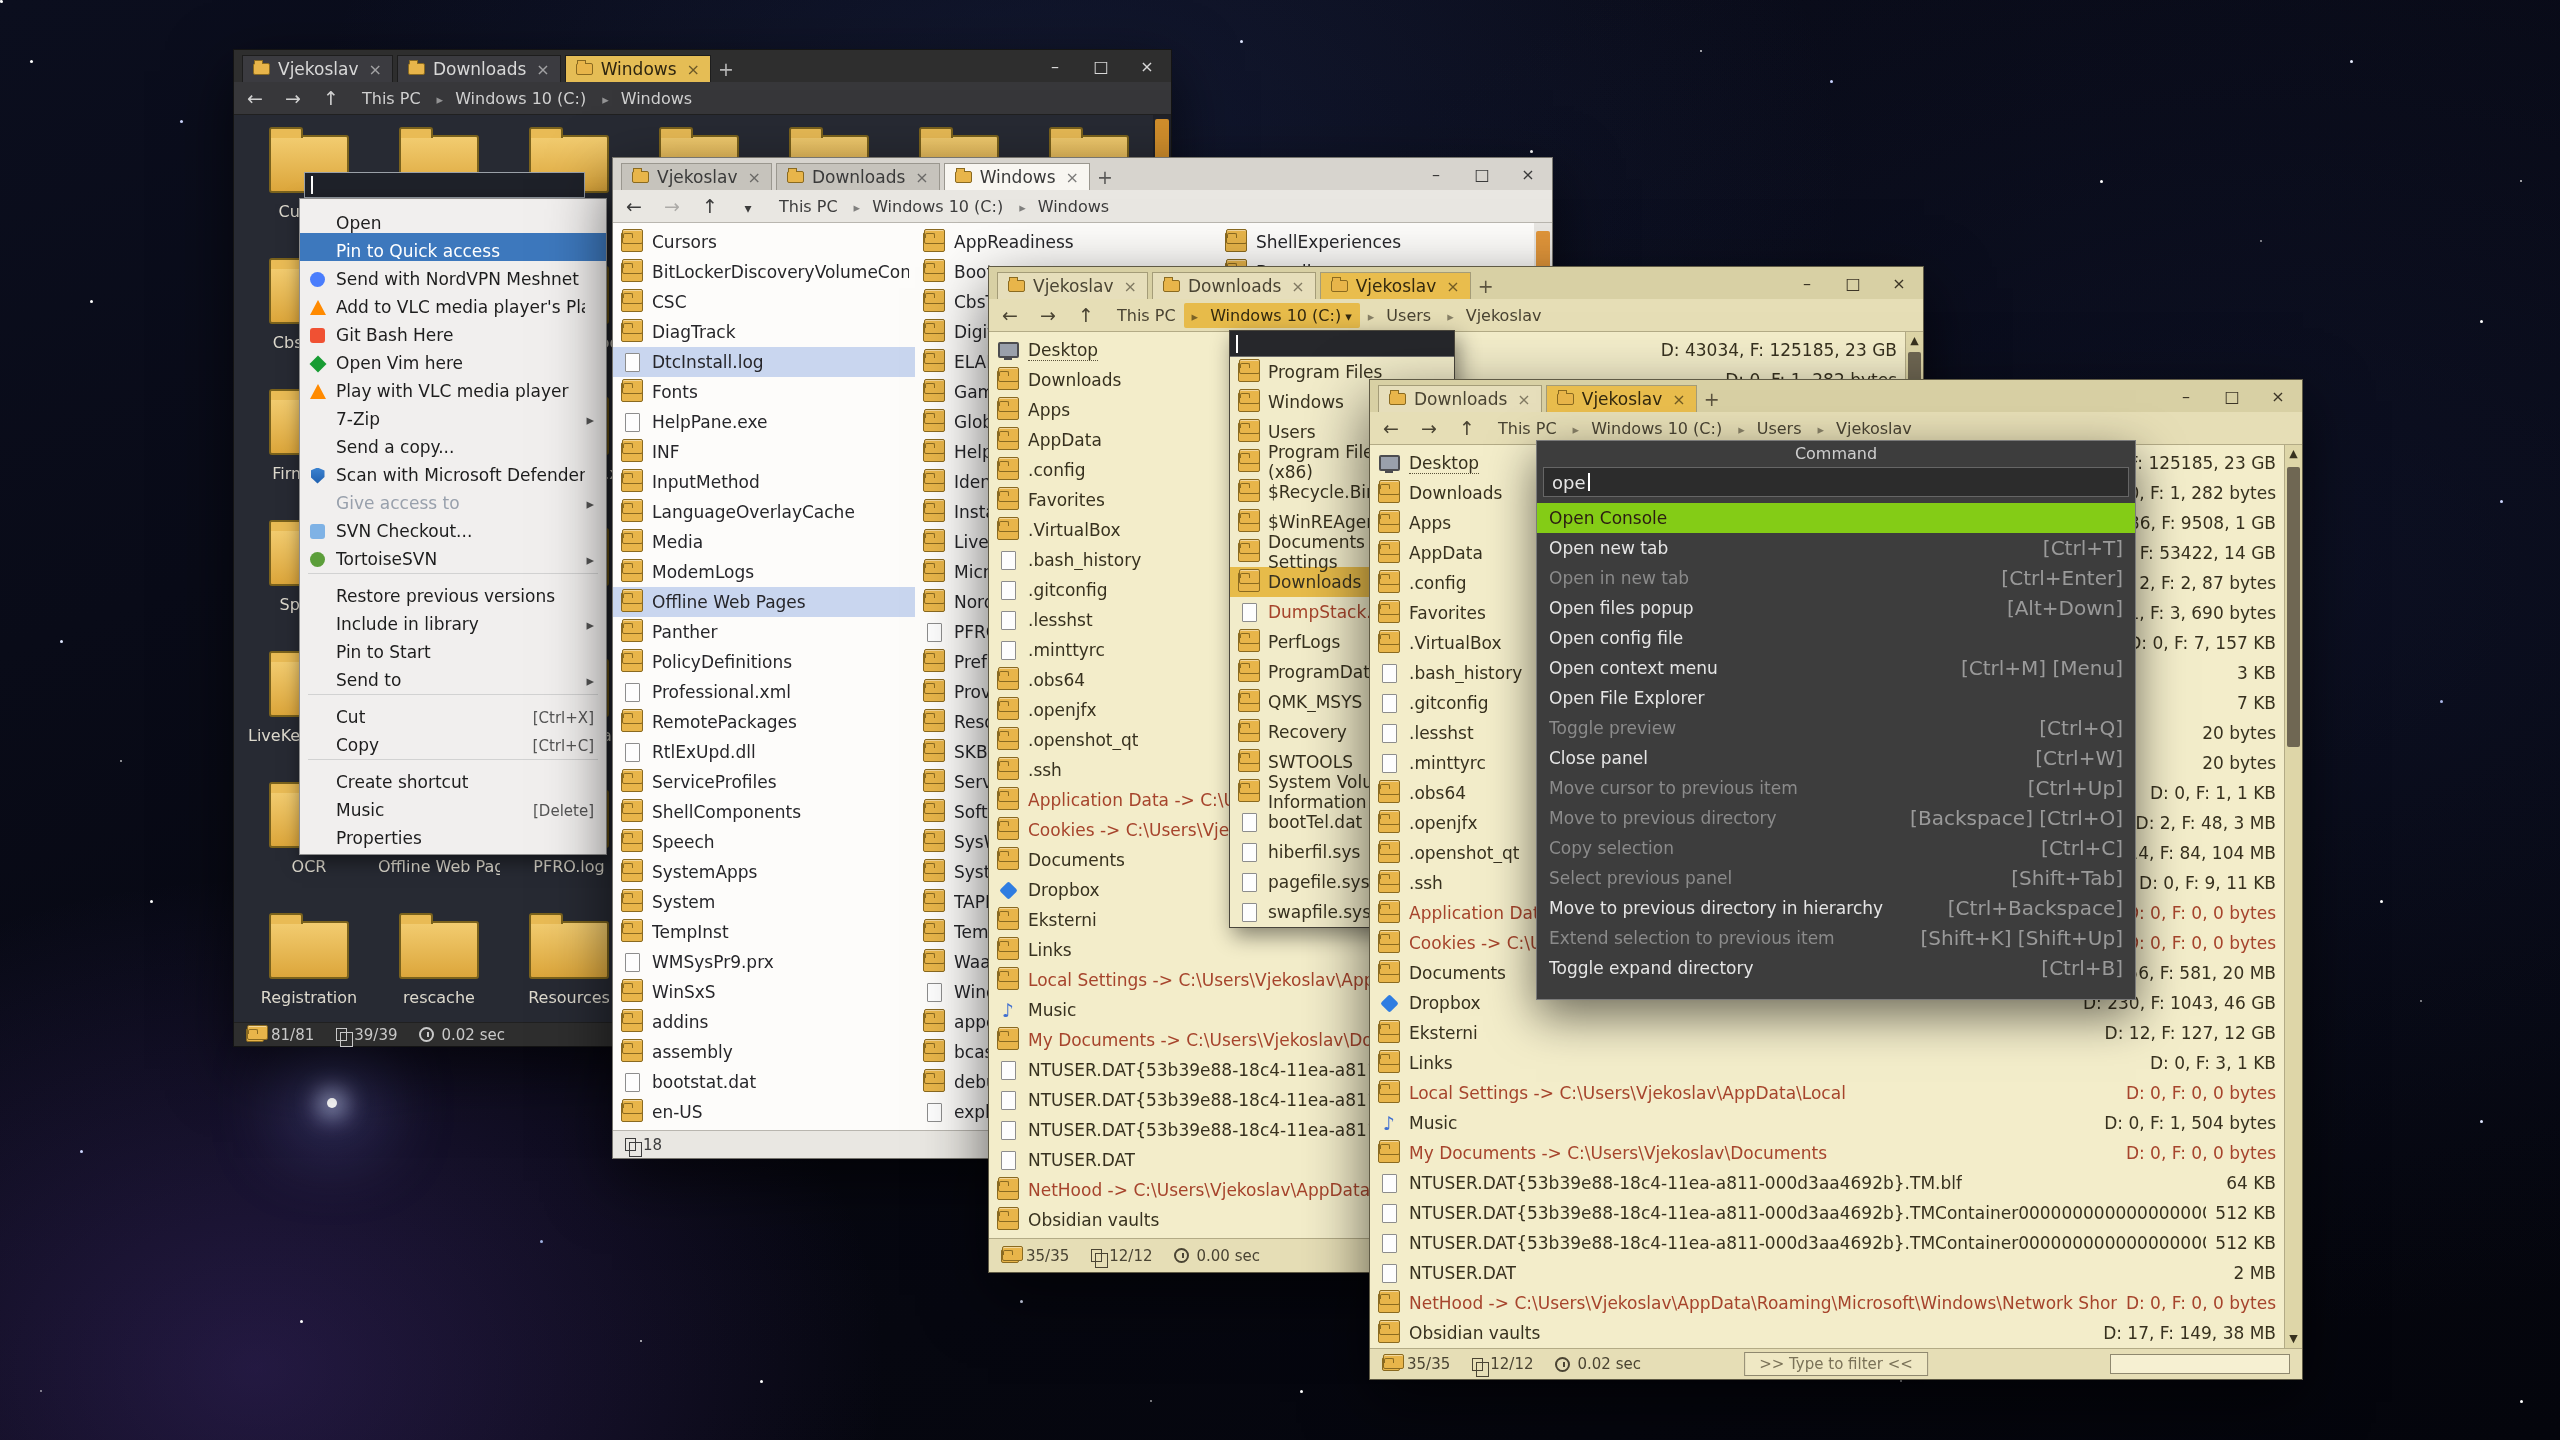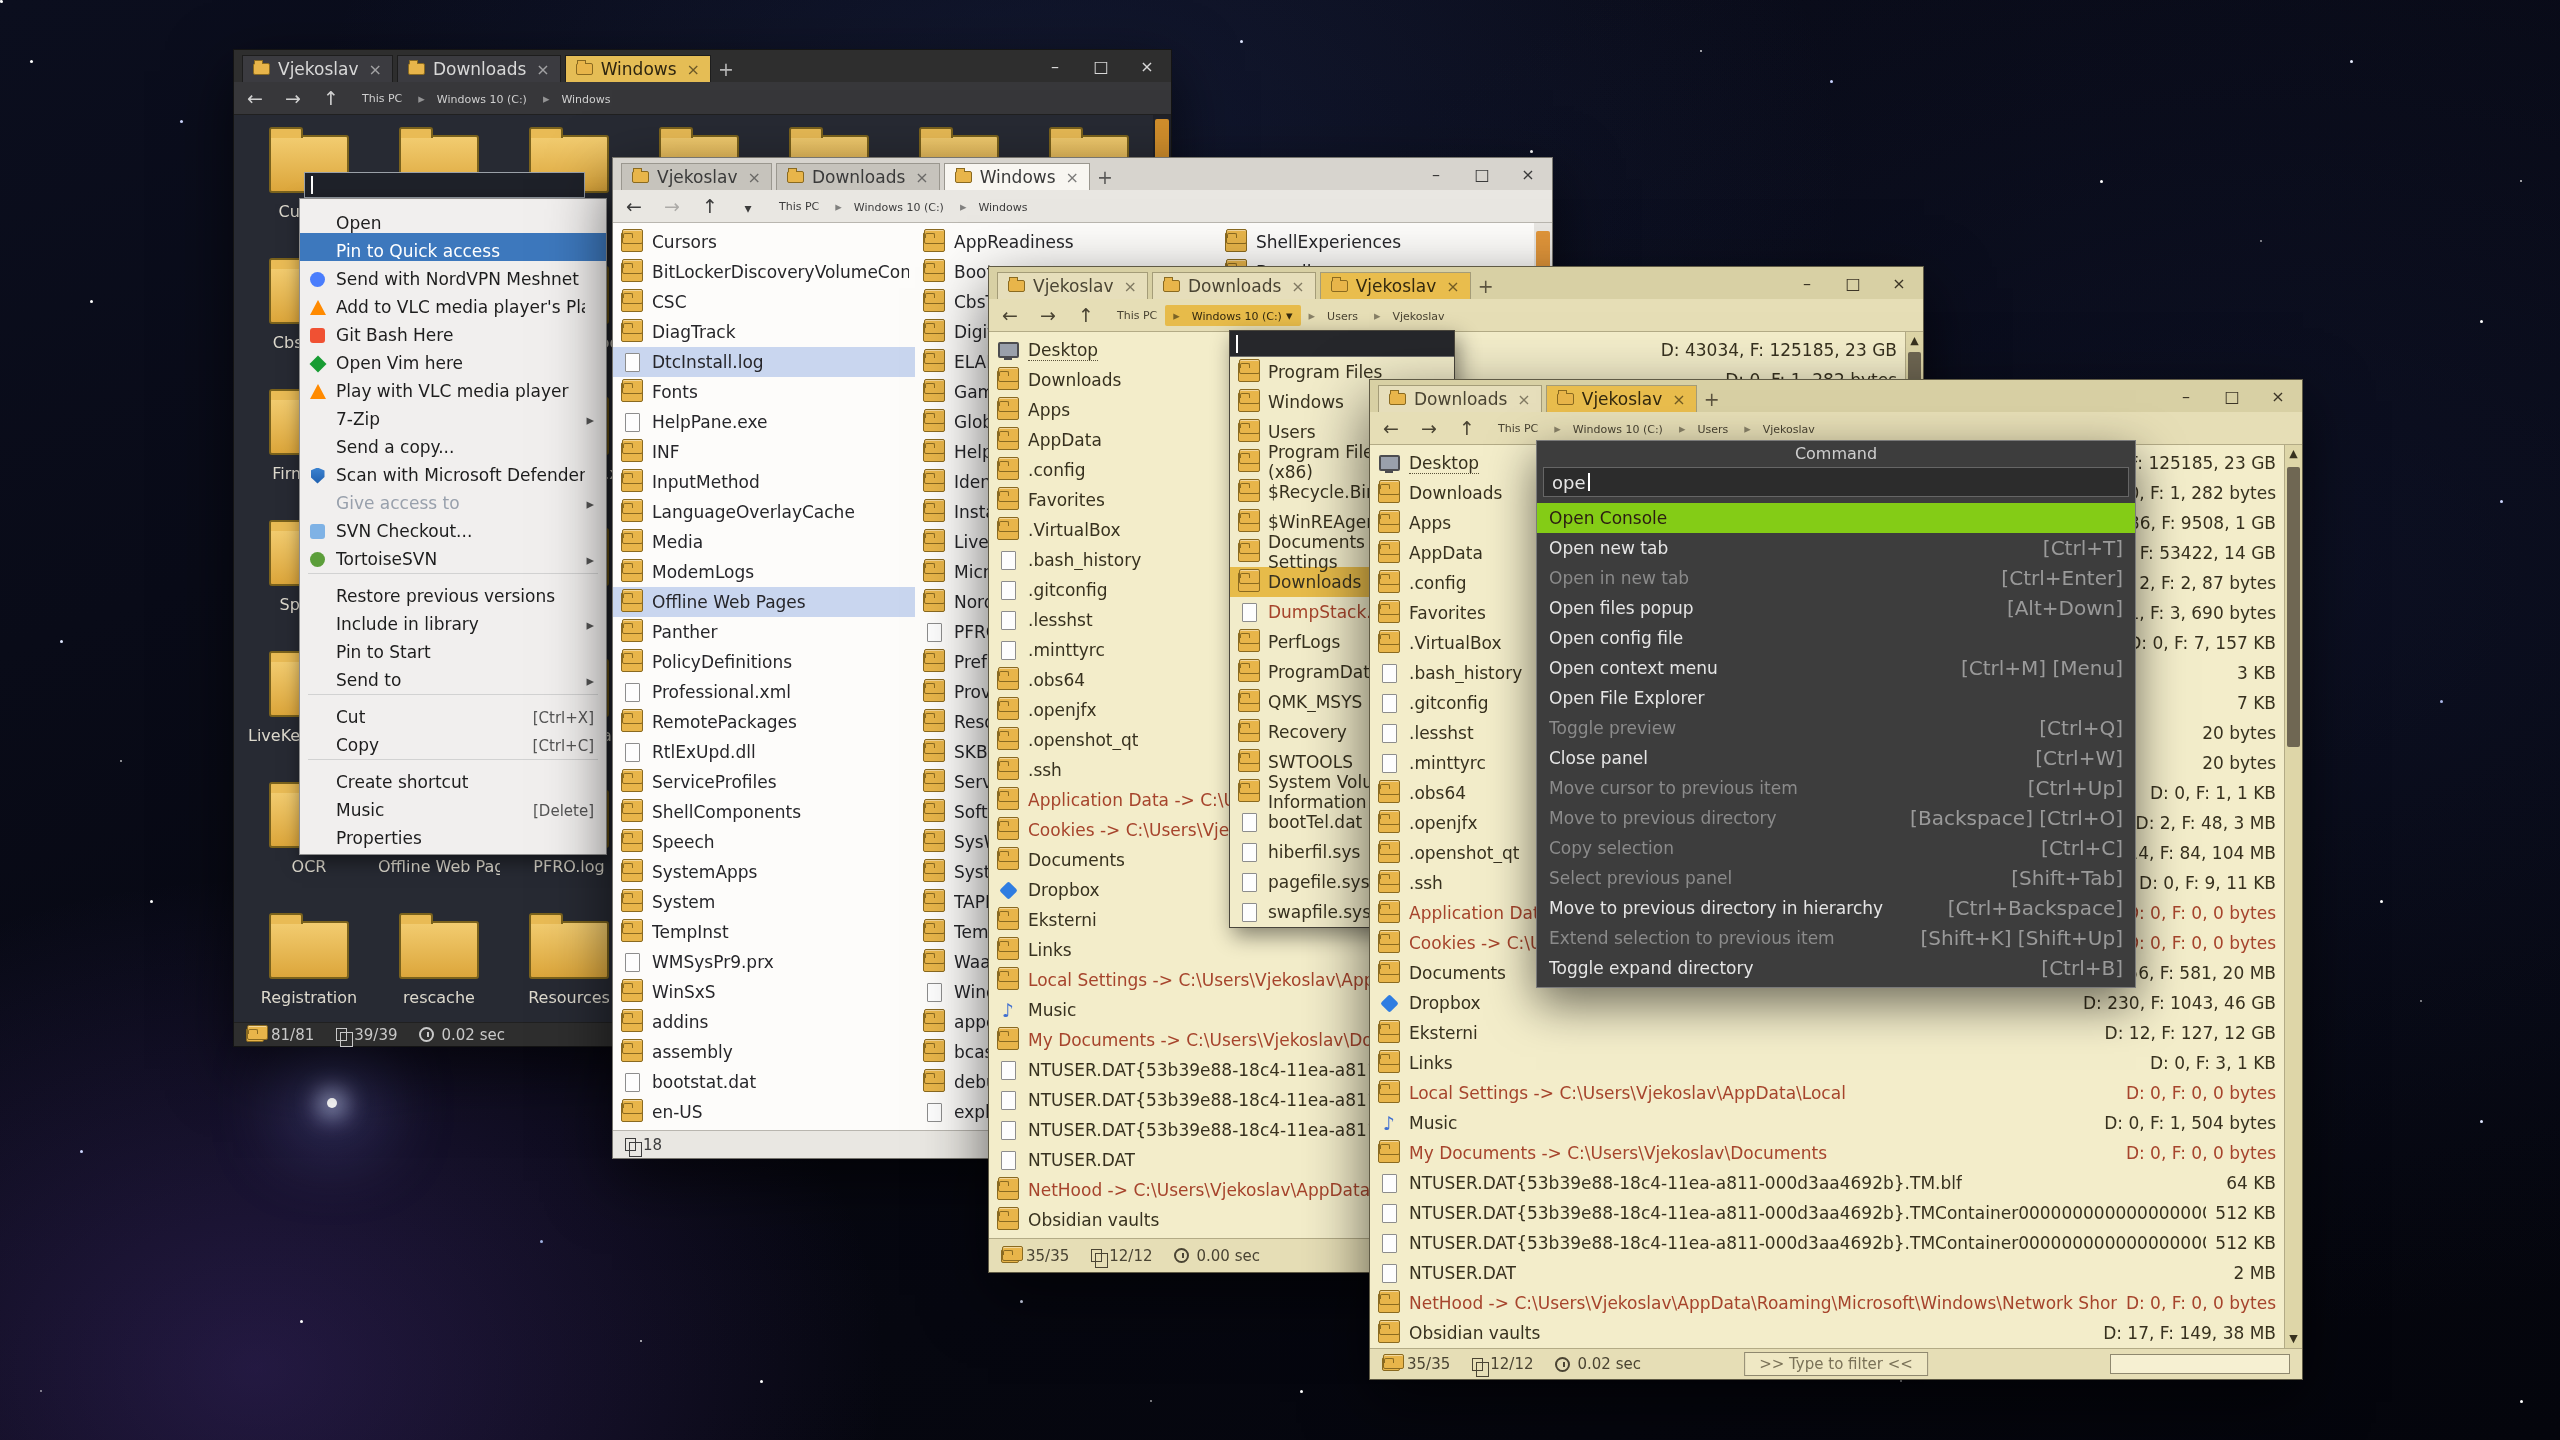--- a/index.html
+++ b/index.html
@@ -41,21 +41,21 @@
   .newtab { width:30px; height:27px; display:flex; align-items:center; justify-content:center; font-size:19px; opacity:.8; }
   .newtab::after { content:"+"; }
   .winbtns { margin-left:auto; display:flex; align-items:center; gap:30px; padding:0 16px; height:100%; font-size:16px; }
   .wb { width:16px; text-align:center; }
   .wb-min::after { content:"–"; } .wb-max::after { content:"□"; } .wb-close::after { content:"×"; }
   .toolbar { height:33px; display:flex; align-items:center; gap:12px; padding:0 10px; flex:none; }
   .nav { display:flex; gap:16px; font-size:19px; }
   .navbtn { width:22px; text-align:center; }
   .i-back::after { content:"←"; } .i-fwd::after { content:"→"; } .i-up::after { content:"↑"; } .i-drop::after { content:"▾"; font-size:14px; }
   .navbtn.disabled { opacity:.35; }
-  .crumbs { display:flex; align-items:center; font-size:11px; white-space:nowrap; }
+  .crumbs { display:flex; align-items:center; font-size:16px; white-space:nowrap; }
   .crumb { padding:3px 8px; border-radius:2px; }
   .crumb + .crumb::before { content:"▸"; font-size:13px; opacity:.6; margin-right:12px; }
   .crumb.hl { background:#e7bb4a; color:#33290f; }
   .crumb.caret::after { content:"  ▾"; font-size:13px; }
   .content { position:relative; flex:1; overflow:hidden; }
   .statusbar { position:relative; display:flex; align-items:center; gap:22px; padding:0 12px; font-size:15px; flex:none; }
   .sitem { display:flex; align-items:center; gap:7px; }
   .si { width:18px; height:14px; position:relative; flex:none; }
   .si-folder { background:#e8b54a; border:1px solid #8a6a20; border-radius:2px; }
   .si-folder::before { content:""; position:absolute; top:-4px; left:0; width:8px; height:3px; background:#e8b54a; border:1px solid #8a6a20; border-bottom:none; }
@@ -152,21 +152,21 @@
 
   
   .dpopup { position:absolute; left:1229px; top:330px; width:226px; background:#f2ecca; border:1px solid #4a463c; box-shadow:4px 8px 20px rgba(0,0,0,.45); z-index:45; }
   .d-input { height:26px; background:#26272b; border-bottom:1px solid #6b6b6b; display:flex; align-items:center; padding:0 6px; }
   .drow { display:flex; height:30px; align-items:center; gap:8px; padding:0 8px; font-size:17px; color:#37311f; }
   .drow .fname { max-width:164px; overflow:hidden; text-overflow:ellipsis; }
   .drow.hl { background:#e7bb4a; }
   .drow.red { color:#a6442c; }
 
   
-  .palette { position:absolute; left:1536px; top:440px; width:600px; background:#3d3d3d; border:1px solid #7a7a7a; box-shadow:0 16px 44px rgba(0,0,0,.55); z-index:60; color:#e6e6e6; padding-bottom:4px; }
+  .palette { position:absolute; left:1536px; top:440px; width:600px; background:#3d3d3d; border:1px solid #7a7a7a; box-shadow:0 16px 44px rgba(0,0,0,.55); z-index:60; color:#e6e6e6; padding-bottom:16px; }
   .p-title { text-align:center; font-size:16px; height:26px; line-height:26px; color:#cfcfcf; }
   .p-input { margin:0 6px 6px; height:30px; background:#2c2c2c; border:1px solid #666; display:flex; align-items:center; padding:0 8px; font-size:18px; gap:2px; }
   .prow { display:flex; height:30px; align-items:center; padding:0 12px; font-size:17px; gap:12px; }
   .plabel { flex:1; white-space:nowrap; overflow:hidden; }
   .pshort { color:#9a9a9a; font-size:20px; flex:none; }
   .prow.hl { background:#84cc16; color:#2b1d12; } .prow.hl .pshort { color:#5a4330; }
   .prow.dim { color:#8b8b8b; }
 </style>
 </head>
 <body>

